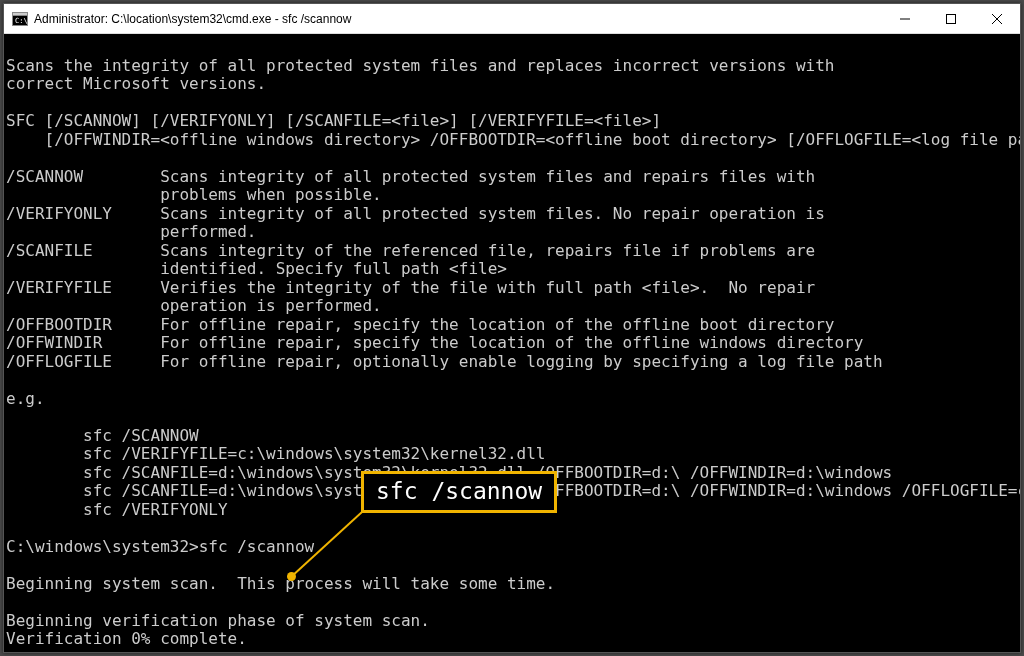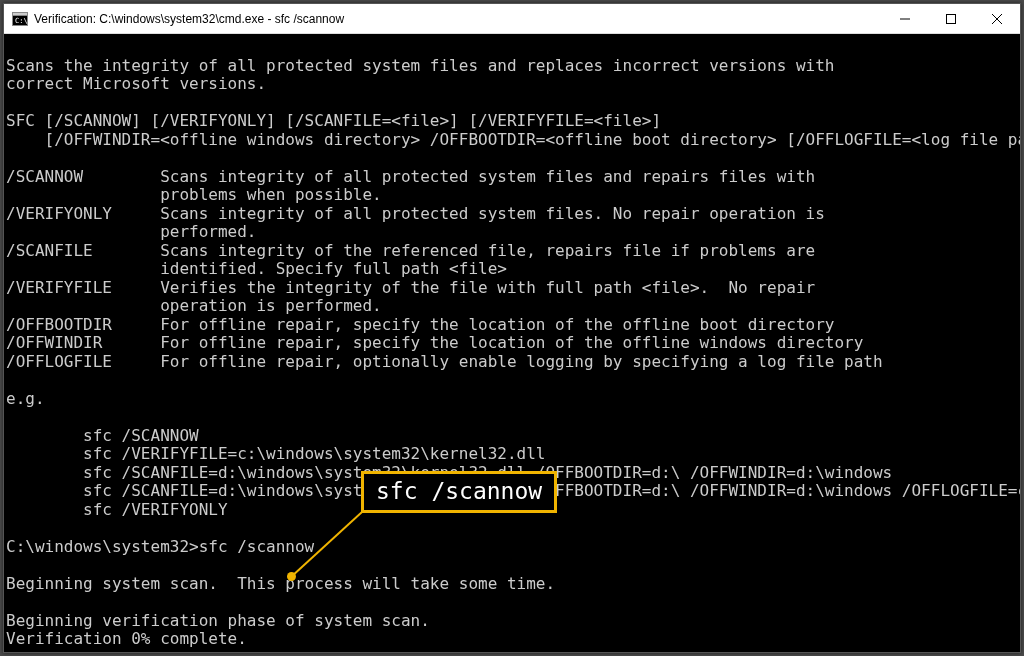--- a/index.html
+++ b/index.html
@@ -51,21 +51,21 @@
 
 <div class="window">
   <div class="titlebar">
     <span class="ticon">
       <svg viewBox="0 0 16 16">
         <rect x="0.5" y="1.5" width="15" height="13" fill="#000" stroke="#888"></rect>
         <rect x="0.5" y="1.5" width="15" height="3" fill="#ccc" stroke="#888"></rect>
         <text x="3" y="12" font-size="7" fill="#fff" font-family="monospace">C:\</text>
       </svg>
     </span>
-    <div class="title">Verification: C:\windows\system32\cmd.exe - sfc  /scannow</div>
+    <div class="title">Administrator: C:\location\system32\cmd.exe - sfc  /scannow</div>
     <div class="winbtn">
       <svg width="10" height="10" viewBox="0 0 10 10">
           <line x1="0" y1="5" x2="10" y2="5"></line>
         </svg>
     </div>
     <div class="winbtn">
       <svg width="10" height="10" viewBox="0 0 10 10">
           <rect x="0.5" y="0.5" width="9" height="9"></rect>
         </svg>
     </div>

